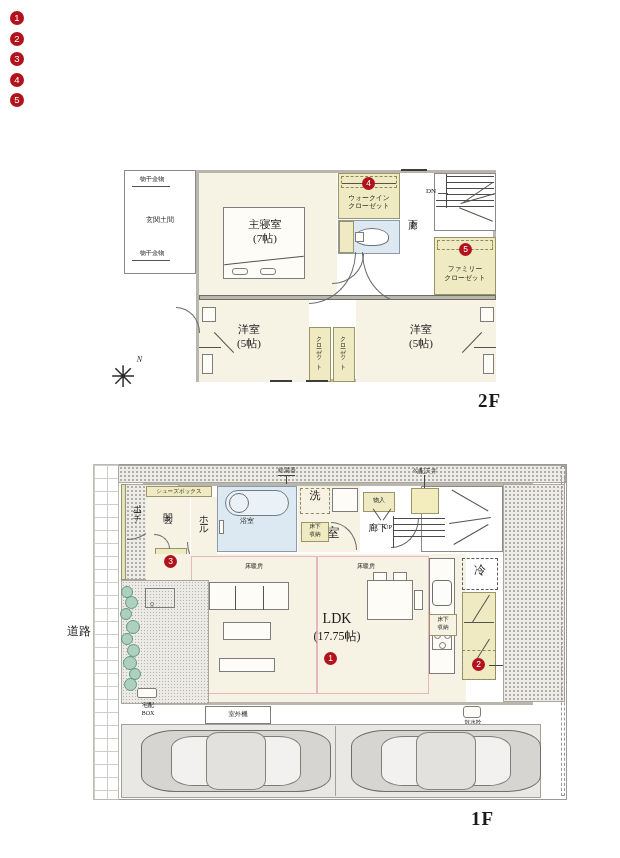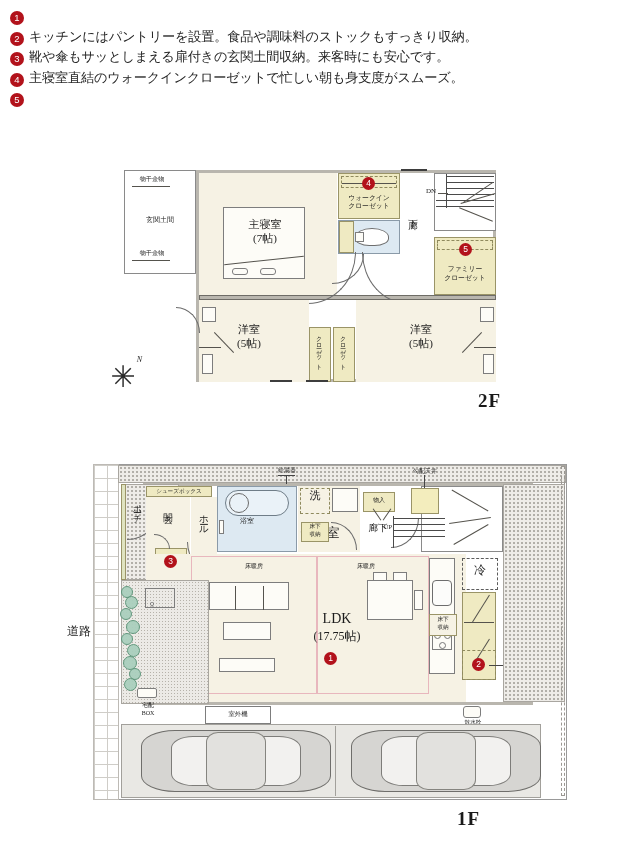--- a/index.html
+++ b/index.html
@@ -256,29 +256,26 @@
 </style>
 </head>
 <body>
 
 <div class="feature-list">
   <div class="feature-row">
     <div class="feature-num">1</div>
   </div>
   <div class="feature-row">
     <div class="feature-num">2</div>
-    <div class="feature-text">キッチンにはパントリーを設置。食品や調味料のストックもすっきり収納。</div>
   </div>
   <div class="feature-row">
     <div class="feature-num">3</div>
-    <div class="feature-text">靴や傘もサッとしまえる扉付きの玄関土間収納。来客時にも安心です。</div>
   </div>
   <div class="feature-row">
     <div class="feature-num">4</div>
-    <div class="feature-text">主寝室直結のウォークインクローゼットで忙しい朝も身支度がスムーズ。</div>
   </div>
   <div class="feature-row">
     <div class="feature-num">5</div>
   </div>
 </div>
 
 <div class="plan" id="f2" style="left:110px; top:162px; width:400px; height:230px;">
 
   <div class="white-rm" style="left:14px; top:8px; width:72px; height:104px;"></div>
   <div class="lbl lbl-tiny" style="left:20px; top:14px; width:44px;">物干金物</div>
@@ -524,14 +521,14 @@
     <div class="body"></div>
     <div class="cabin"></div>
     <div class="wind"></div>
   </div>
   <div class="car" style="left:326px; top:268px; width:190px; height:62px;">
     <div class="body"></div>
     <div class="cabin"></div>
     <div class="wind"></div>
   </div>
 
-  <div class="floor-label" style="left:432px; top:346px;">1F</div>
+  <div class="floor-label" style="left:446px; top:346px;">1F</div>
 </div>
 
 </body></html>

